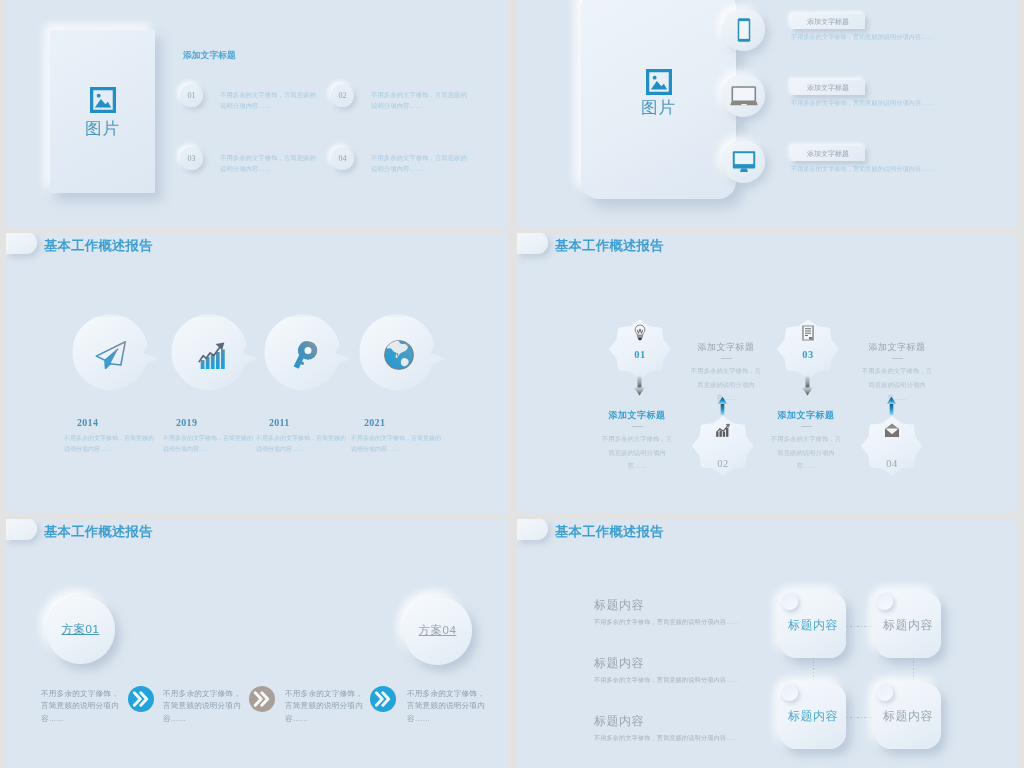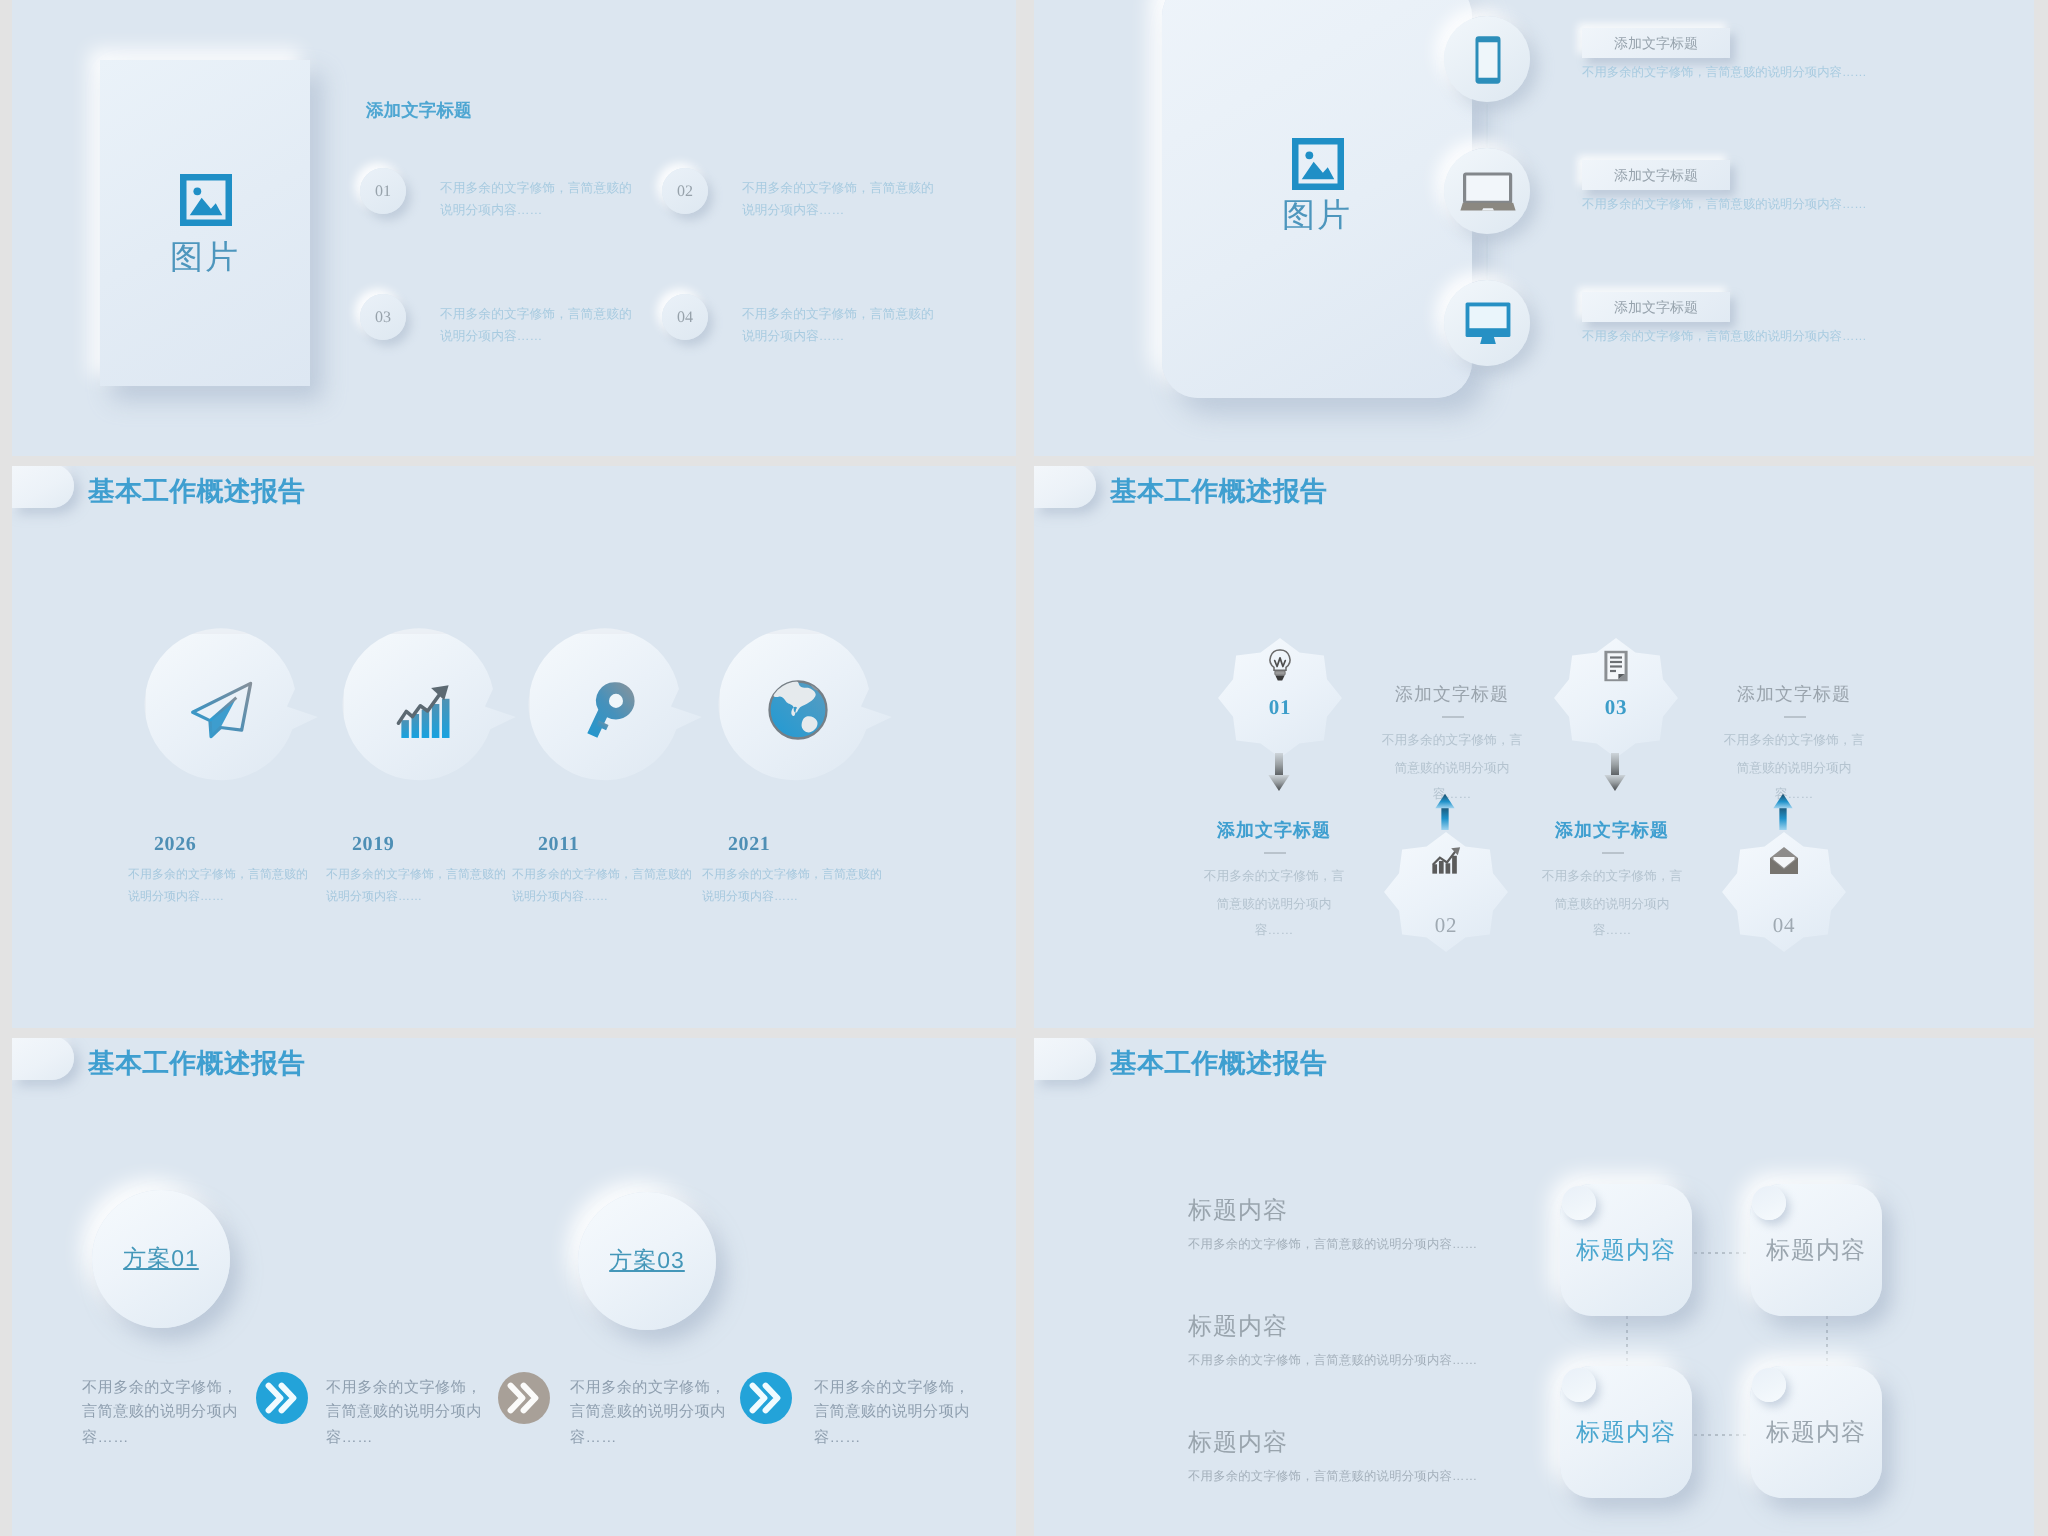--- a/index.html
+++ b/index.html
@@ -225,21 +225,21 @@
             <stop offset="0" stop-color="#86909a"></stop>
                 <stop offset="0.55" stop-color="#4e8fb5"></stop>
                 <stop offset="1" stop-color="#29a0d8"></stop>
           </linearGradient>
             </defs>
           <path d="M12.6 25.6 L26.5 13.5 L18.2 29.2 L13.2 34 Z" fill="#3d9dce"></path>
           <path d="M34 6 L3.5 21.2 L12.6 25.6 L13.2 34 L18.2 29.2 L29.3 30.6 Z" fill="none" stroke="url(#pgrad)" stroke-width="1.7" stroke-linejoin="round"></path>
           <path d="M12.6 25.6 L26.5 13.5" fill="none" stroke="url(#pgrad)" stroke-width="1.5"></path>
         </svg>
       </div>
-      <div class="s3-year">2026</div>
+      <div class="s3-year">2014</div>
       <div class="s3-txt txt">不用多余的文字修饰，言简意赅的说明分项内容……</div>
     </div>
 
     <div class="s3-col" style="left:166px">
       <div class="s3-bubble">
         <svg viewBox="0 0 40 40" class="s3-ic s3-ic-ch">
           <defs>
               <linearGradient id="cbar" x1="0" y1="0" x2="0" y2="1">
             <stop offset="0" stop-color="#4f92b4"></stop>
                 <stop offset="1" stop-color="#17a2e0"></stop>
@@ -406,22 +406,22 @@
       <div class="s4-t-body txt">不用多余的文字修饰，言简意赅的说明分项内容……</div>
     </div>
   </div>
   <div class="slide" id="s5" style="left:6px;top:519px;width:502px;height:249px">
     <div class="hdr-pill" style="left:0px;top:-1px"></div>
     <div class="hdr-title" style="left:38px;top:4px">基本工作概述报告</div>
 
     <div class="s5-circ" style="left:40px;top:76px">
         <span class="s5-lbl s5-blue">方案01</span>
       </div>
-    <div class="s5-circ" style="left:283px;top:77px">
-        <span class="s5-lbl s5-blue">方案03</span>
+    <div class="s5-circ" style="left:397px;top:77px">
+        <span class="s5-lbl">方案04</span>
       </div>
 
     <div class="s5-txt txt" style="left:35px">不用多余的文字修饰，言简意赅的说明分项内容……</div>
     <div class="s5-txt txt" style="left:157px">不用多余的文字修饰，言简意赅的说明分项内容……</div>
     <div class="s5-txt txt" style="left:279px">不用多余的文字修饰，言简意赅的说明分项内容……</div>
     <div class="s5-txt txt" style="left:401px">不用多余的文字修饰，言简意赅的说明分项内容……</div>
 
     <div class="s5-arw s5-arw-b" style="left:122px">
         <svg viewBox="0 0 26 26">
           <path d="M6.3 6.8 L12.2 13 L6.3 19.2 M12.8 6.8 L18.7 13 L12.8 19.2" fill="none" stroke="#f0fbff" stroke-width="3" stroke-linecap="round" stroke-linejoin="round"></path>

